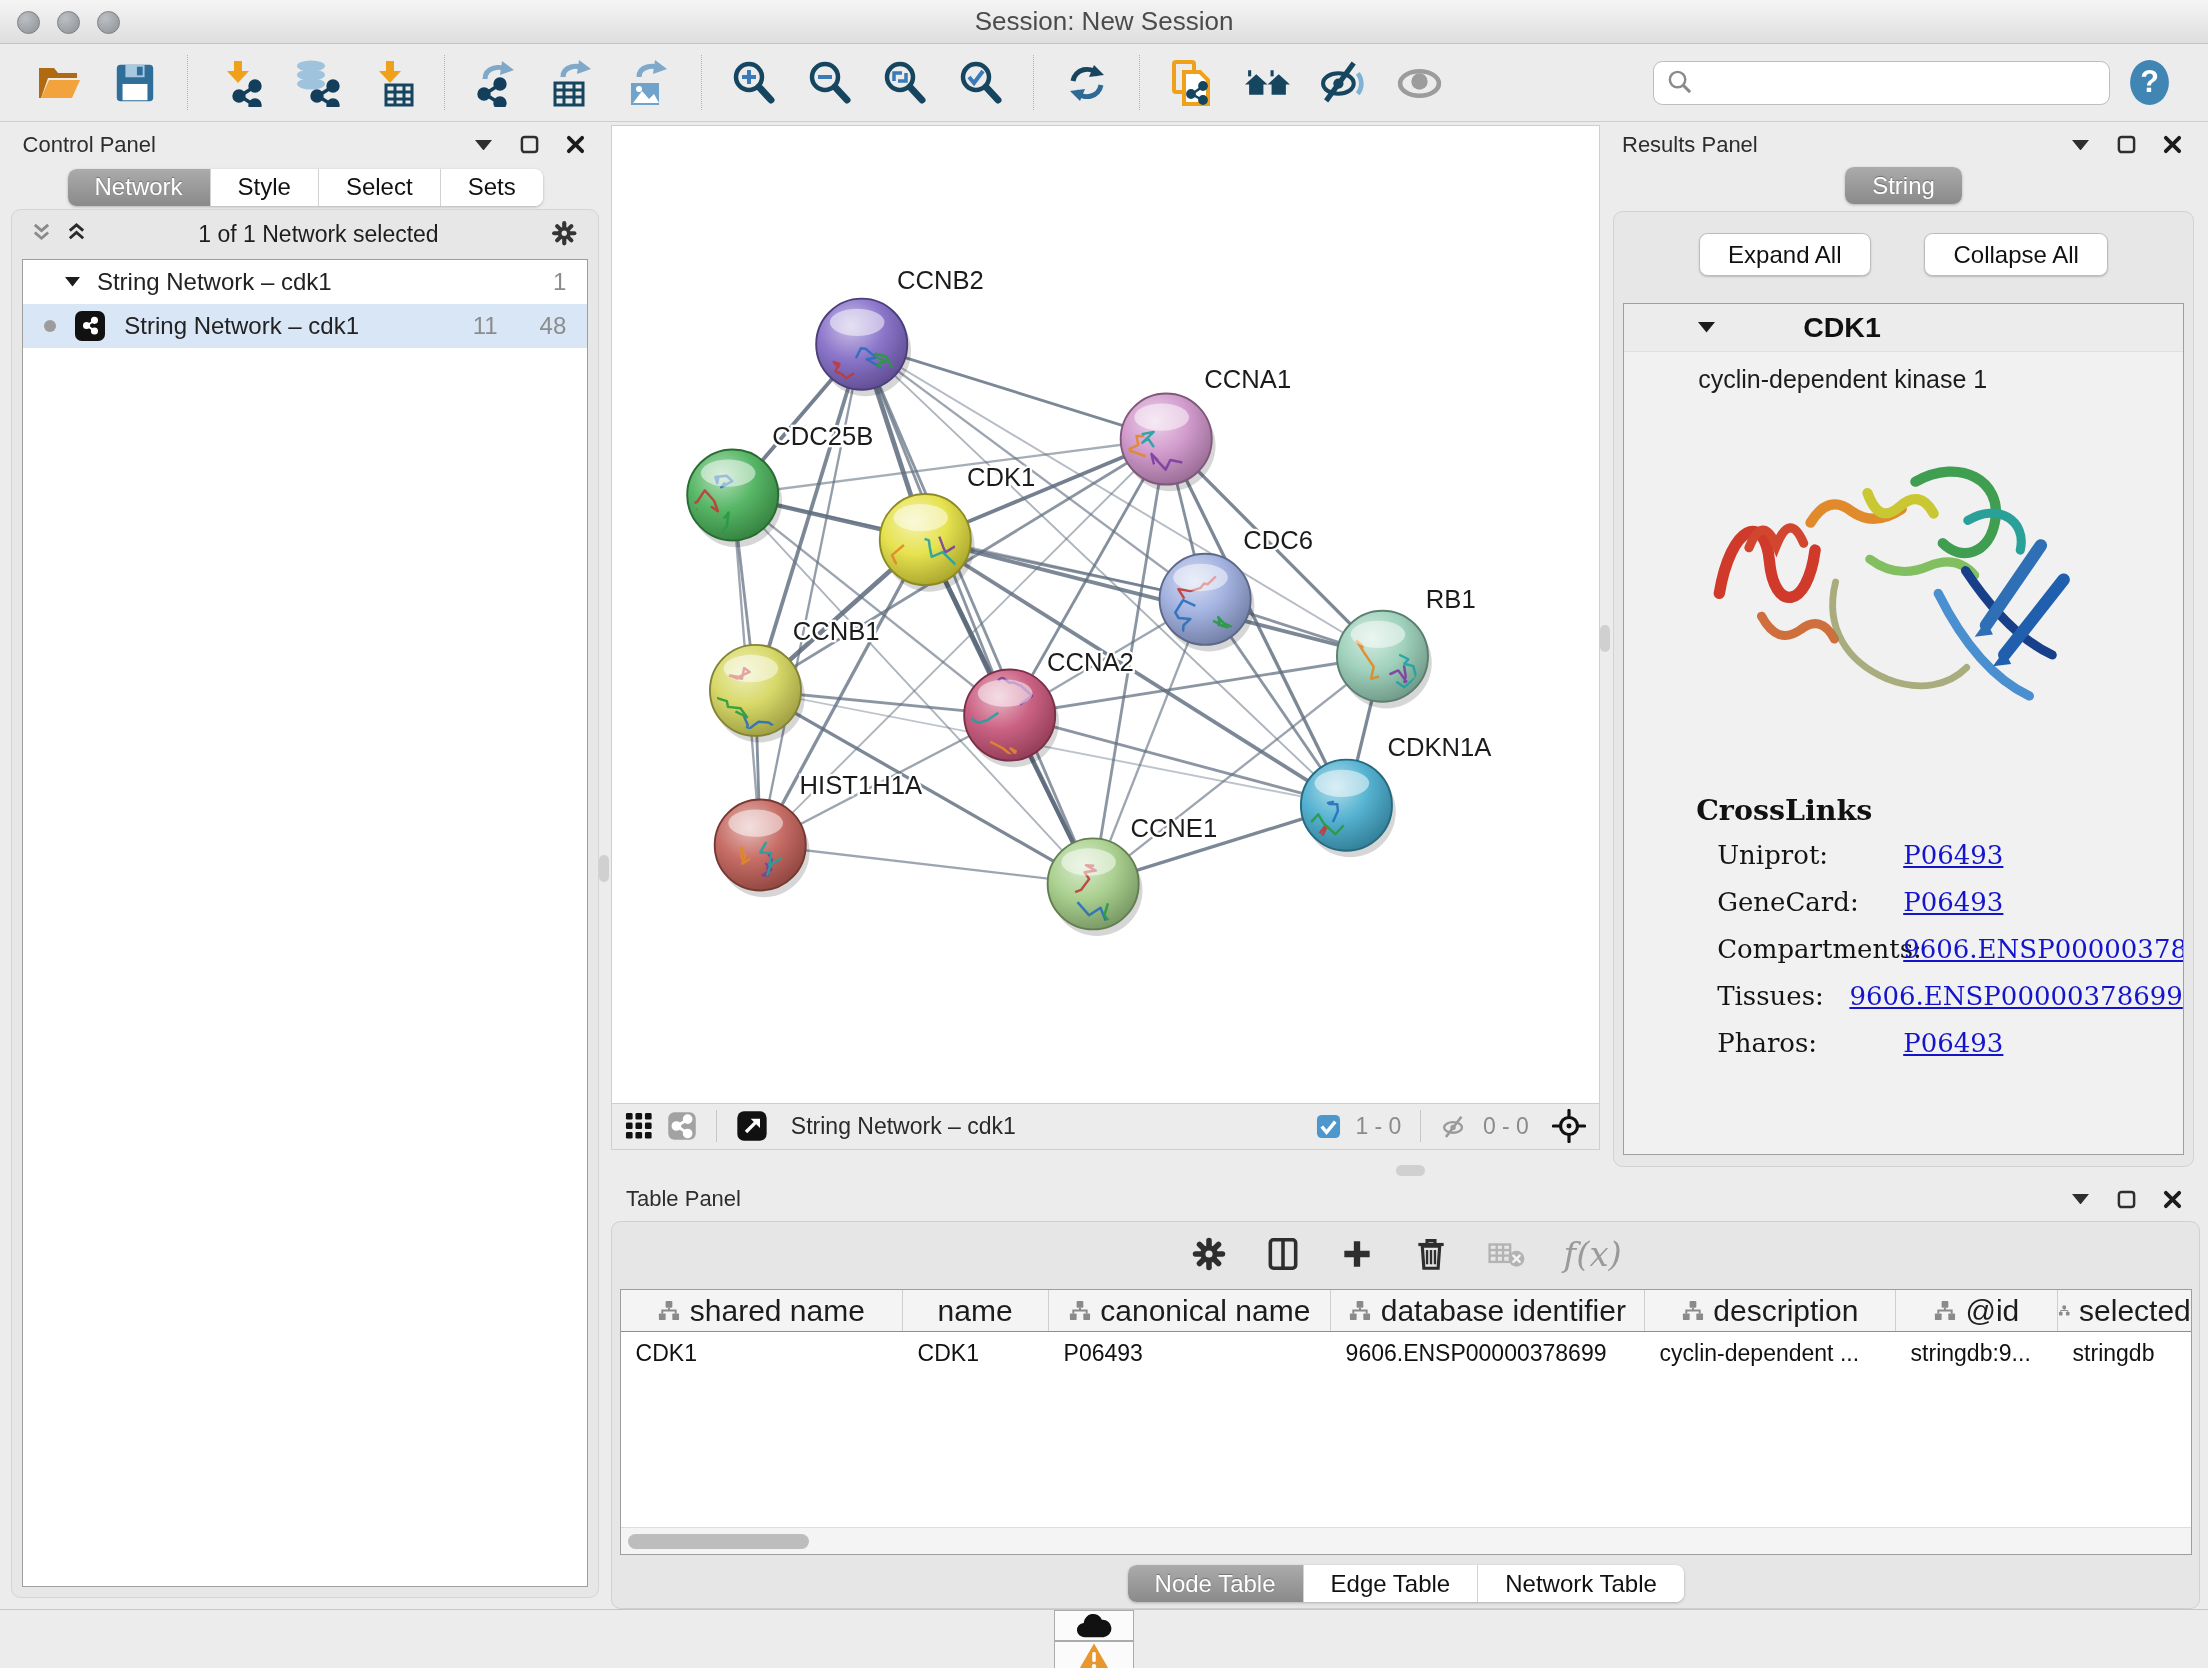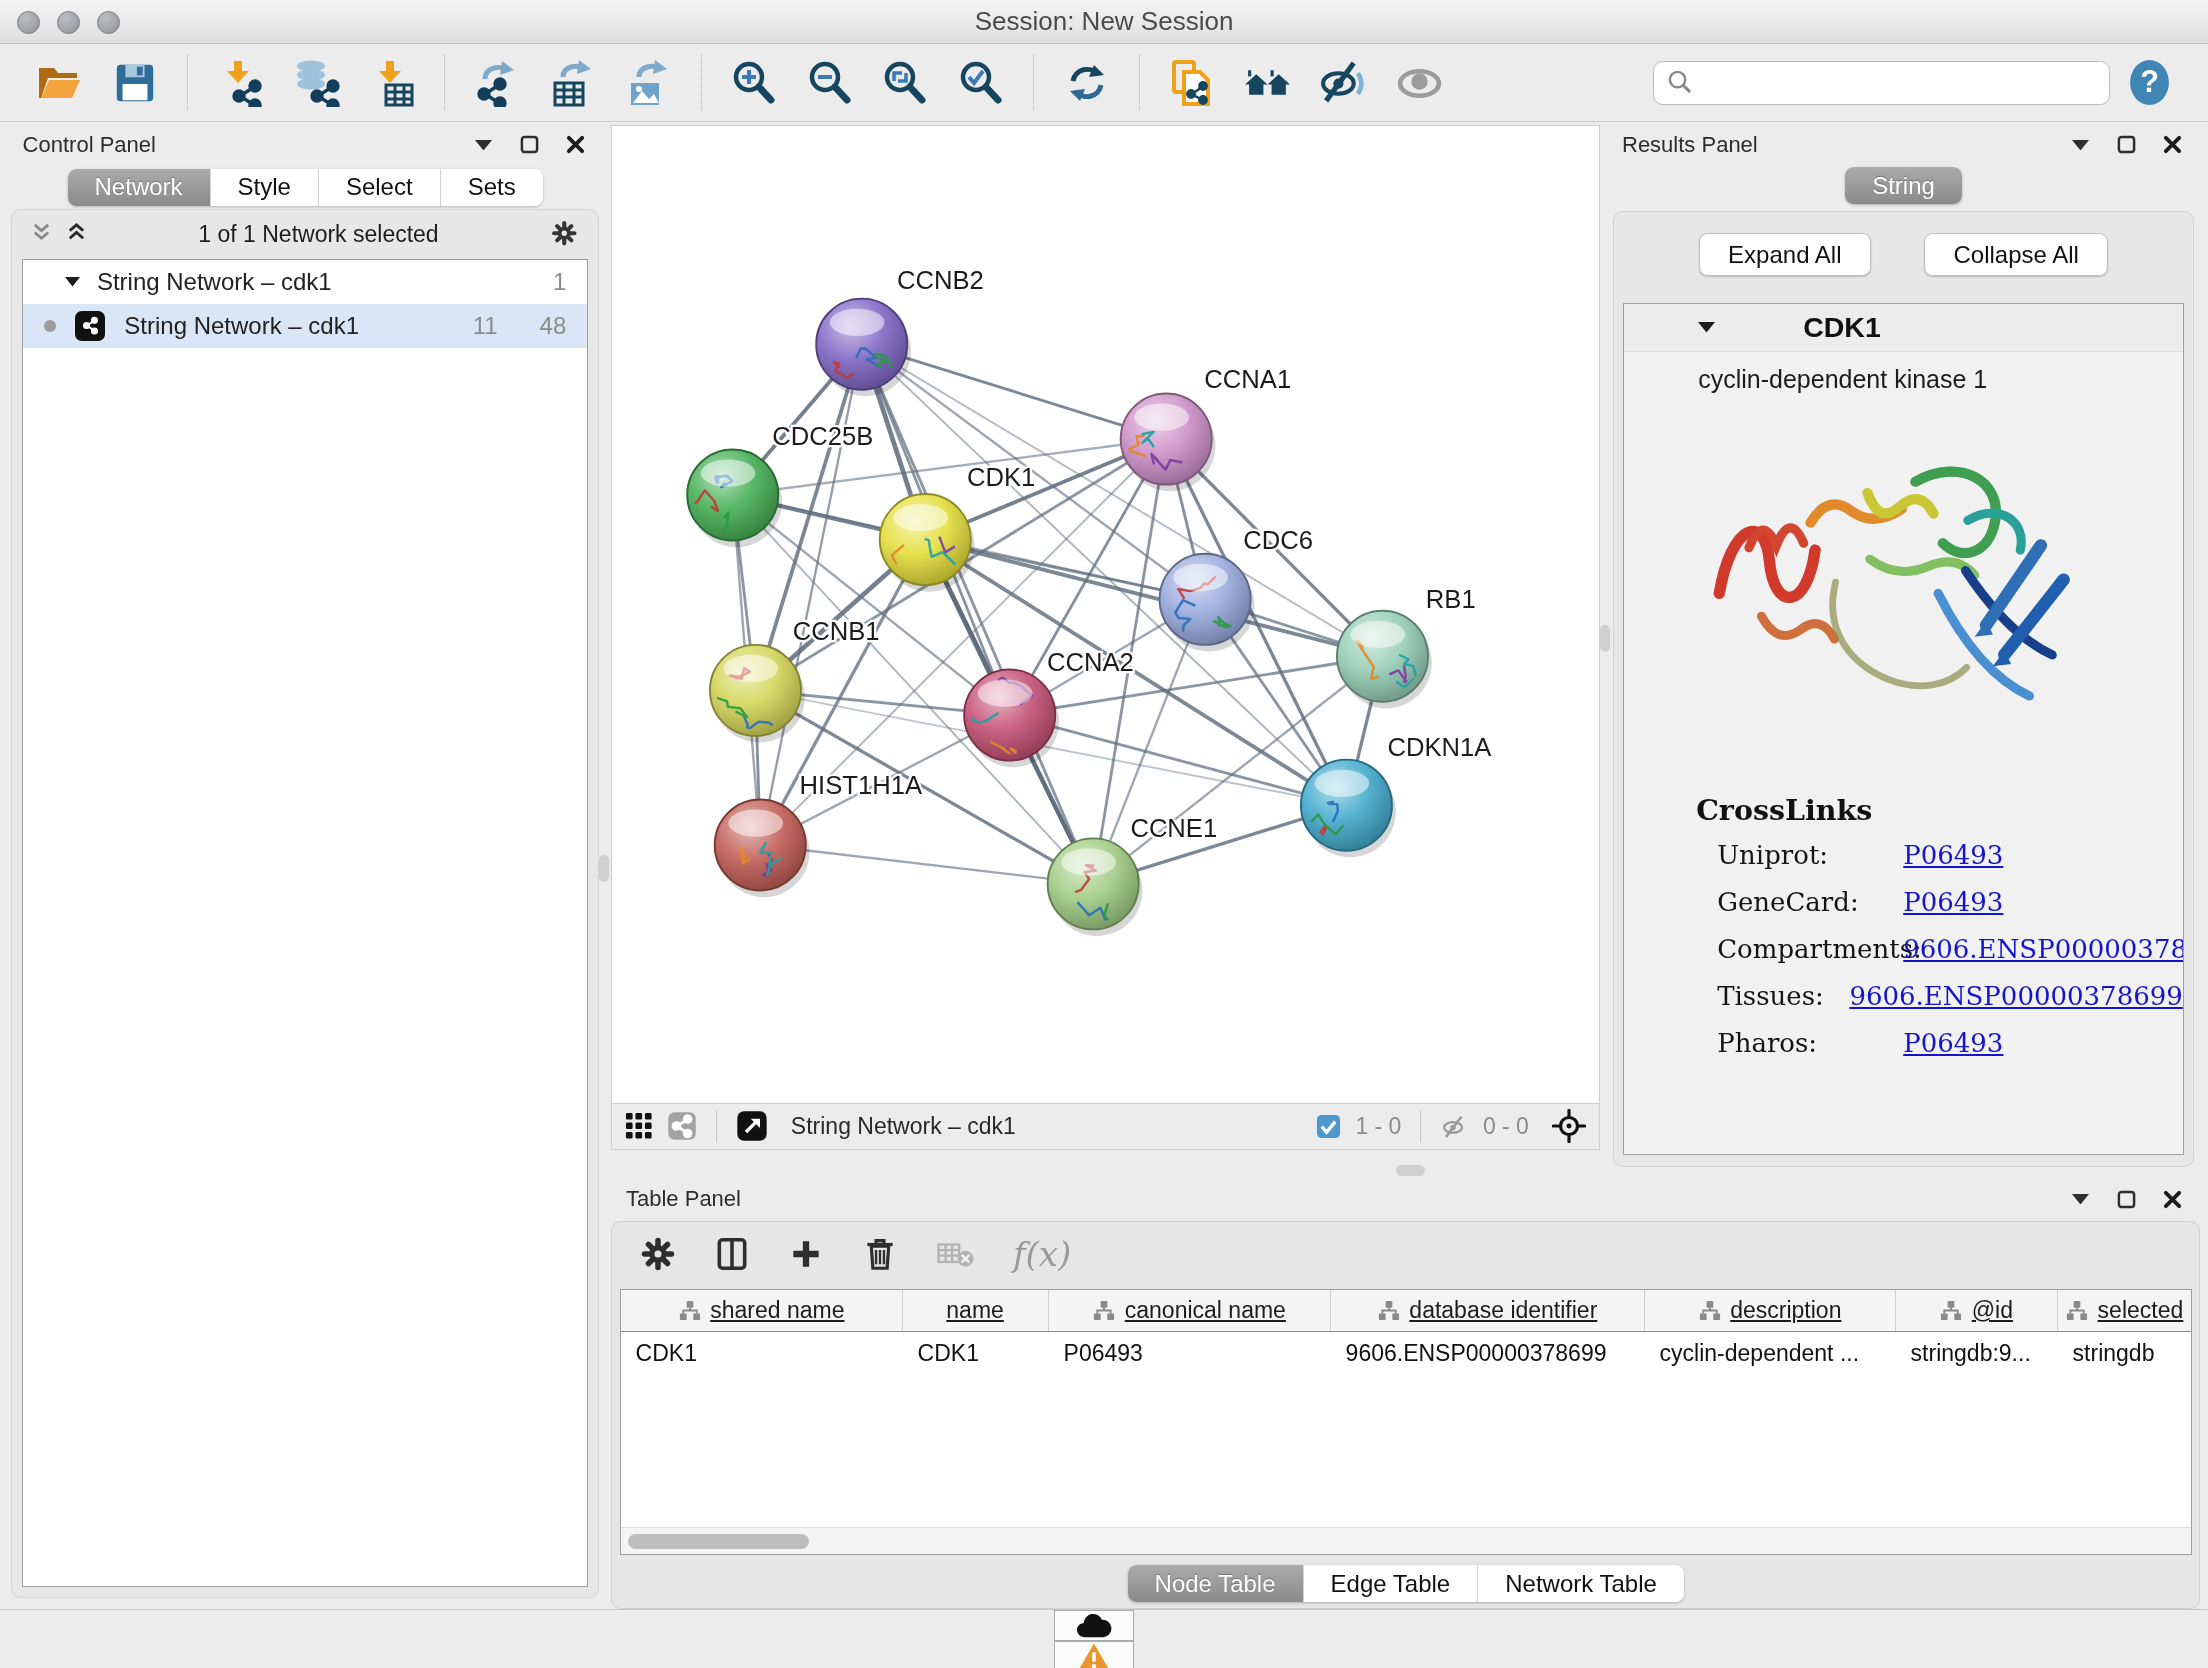--- a/index.html
+++ b/index.html
@@ -74,26 +74,26 @@
   .protein-img{display:flex;justify-content:center;margin-top:17px;}
   .xl{font-family:"DejaVu Serif","Liberation Serif",serif;margin:40px 0 0 72px;}
   .xl-title{font-size:28.5px;font-weight:bold;color:#111;margin-bottom:13.3px;}
   .xl-row{display:flex;font-size:26px;margin-bottom:17px;}
   .xl-label{width:207px;color:#141414;padding-left:21px;}
   .xl-value{color:#1414cc;text-decoration:underline;}
   
   #table-panel{position:absolute;left:611px;top:1056px;right:7.6px;bottom:0;}
   .tp-box{position:absolute;left:0;right:0;top:42px;bottom:0;background:#e6e6e6;
     border:1px solid #d0d0d0;border-radius:9.5px;}
-  .tp-toolbar{height:63px;display:flex;align-items:center;gap:36px;padding:0 27px;}
+  .tp-toolbar{height:63px;display:flex;align-items:center;gap:36px;padding:0 27px;justify-content:center;}
   .tablebox{position:absolute;left:7.6px;right:7.6px;top:67px;bottom:53px;background:#fff;
     border:1.9px solid #9e9e9e;display:flex;flex-direction:column;overflow:hidden;}
   .thead{display:flex;background:#f4f4f4;border-bottom:1.9px solid #8f8f8f;height:42px;flex:0 0 auto;}
-  .th{display:flex;align-items:center;justify-content:center;gap:9.5px;font-size:23px;color:#1c1c1c;
-    border-right:1px solid #cfcfcf;overflow:hidden;white-space:nowrap;flex:0 0 auto;text-decoration:underline;}
+  .th{display:flex;align-items:center;justify-content:center;gap:9.5px;font-size:30px;color:#1c1c1c;
+    border-right:1px solid #cfcfcf;overflow:hidden;white-space:nowrap;flex:0 0 auto;}
   .trow{display:flex;height:42px;align-items:center;flex:0 0 auto;}
   .td{font-size:23px;color:#111;padding-left:15px;overflow:hidden;white-space:nowrap;flex:0 0 auto;}
   .tbody-fill{flex:1;}
   .hscroll{height:27px;background:#f4f4f4;border-top:1px solid #ddd;display:flex;align-items:center;flex:0 0 auto;}
   .hthumb{width:181px;height:15px;border-radius:7.6px;background:#bdbdbd;margin-left:7.6px;}
   .tp-tabs{position:absolute;left:0;right:0;bottom:5.7px;display:flex;justify-content:center;}
   
   .statusbar{position:absolute;left:0;right:0;bottom:0;height:59px;background:#ececec;
     border-top:1px solid #c6c6c6;display:flex;align-items:center;padding:0 23px;flex-direction:column;}
   .sb-btn{width:80px;height:44px;background:#fbfbfb;border:1.9px solid #ababab;display:flex;

